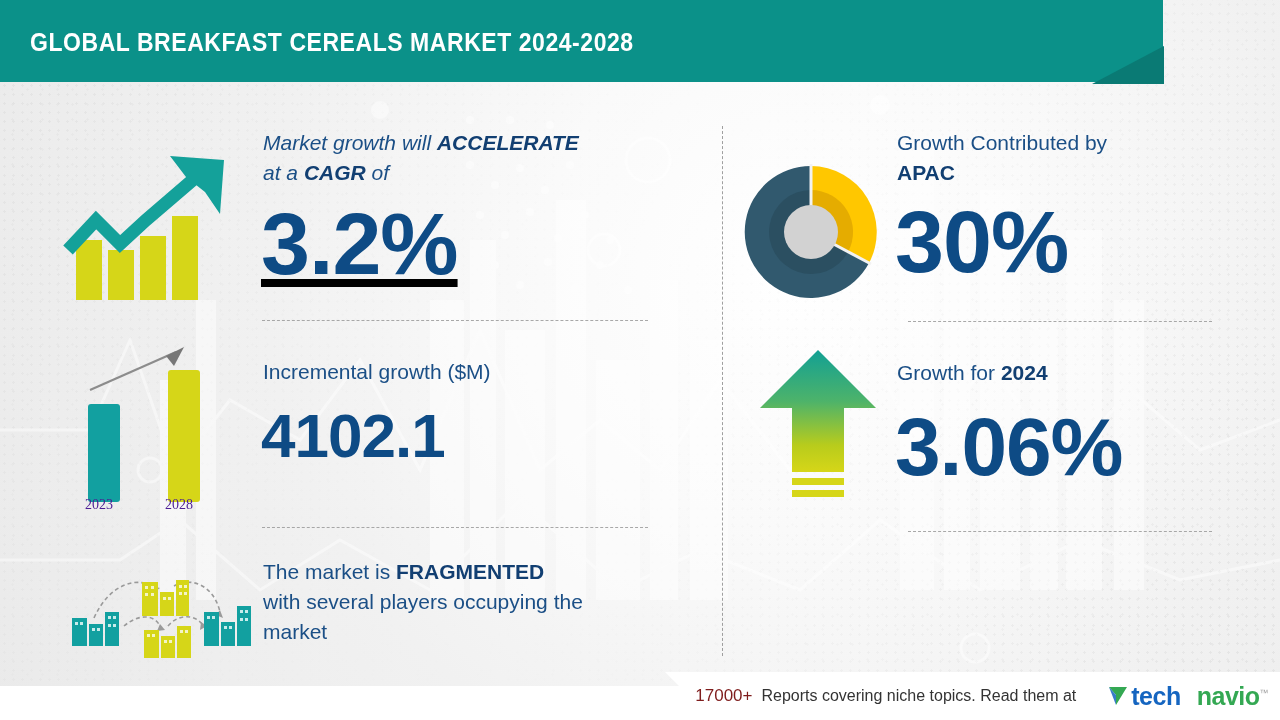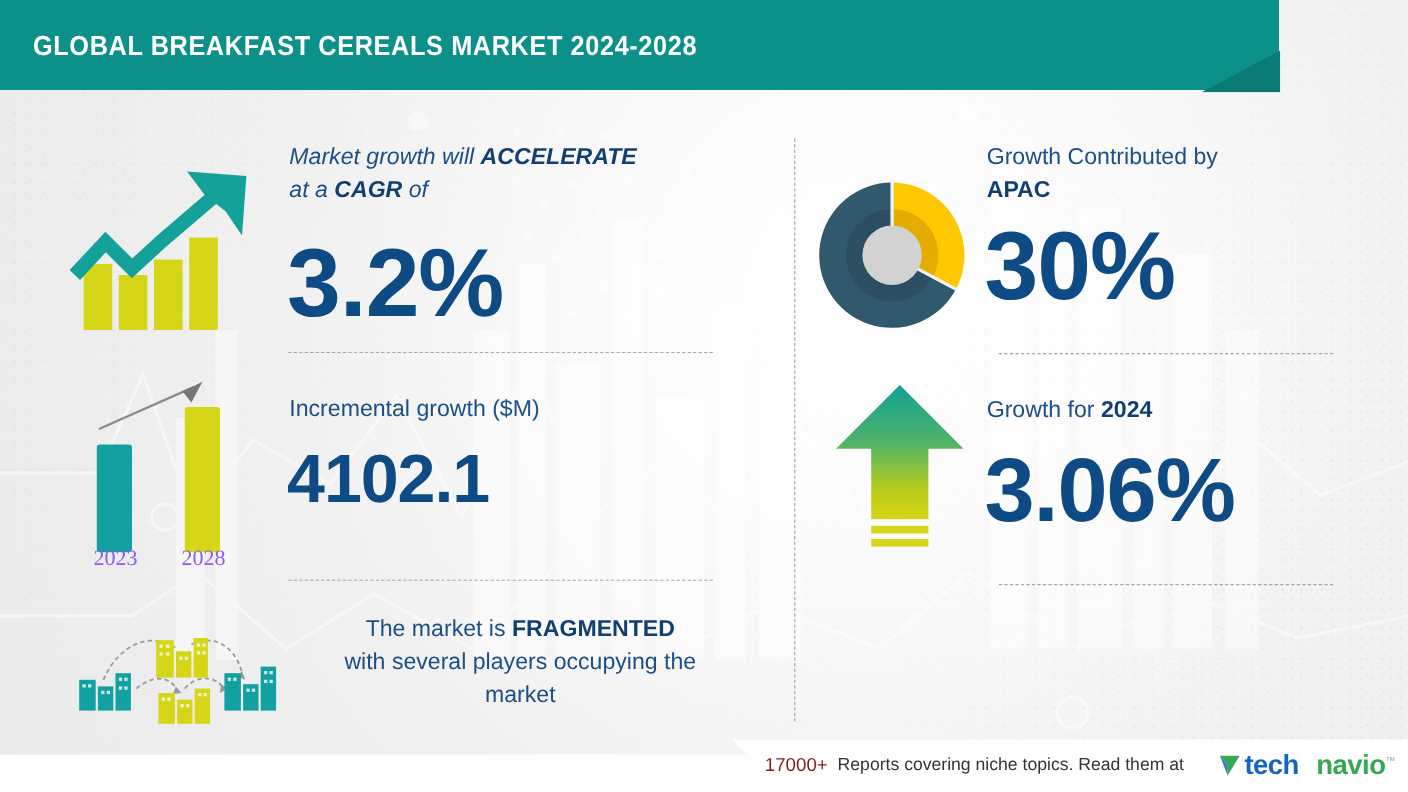--- a/index.html
+++ b/index.html
@@ -74,49 +74,49 @@
     opacity:.85;
   }
   #vdash {
     position:absolute; left:722px; top:126px; width:0; height:530px;
     border-left:1.5px dashed #8f8f8f;
     opacity:.85;
   }
 
   
   #blk-cagr-text   { position:absolute; left:263px; top:128px; width:400px;font-style:italic; }
-  #blk-cagr-value  { position:absolute; left:261px; top:213px; }
+  #blk-cagr-value  { position:absolute; left:261px; top:200px;text-decoration:underline; }
   #blk-cagr-value .bignum { font-size:88px; }
 
   #blk-inc-text    { position:absolute; left:263px; top:357px; width:400px; }
   #blk-inc-value   { position:absolute; left:261px; top:405px; }
   #blk-inc-value .bignum { font-size:62px; }
 
-  #blk-frag-text   { position:absolute; left:263px; top:557px; width:420px;text-align:center; }
+  #blk-frag-text   { position:absolute; left:263px; top:557px; width:420px; }
 
   
   #blk-apac-text   { position:absolute; left:897px; top:128px; width:330px; }
   #blk-apac-value  { position:absolute; left:895px; top:198px; }
   #blk-apac-value .bignum { font-size:88px; }
 
   #blk-2024-text   { position:absolute; left:897px; top:358px; width:330px; }
   #blk-2024-value  { position:absolute; left:895px; top:406px; }
   #blk-2024-value .bignum { font-size:82px; }
 
   
   #icon-growth-chart { position:absolute; left:62px; top:132px; width:196px; height:176px; }
   #icon-bar-compare  { position:absolute; left:62px; top:330px; width:196px; height:196px; }
   #icon-city-network { position:absolute; left:68px; top:556px; width:186px; height:106px; }
   #icon-donut        { position:absolute; left:737px; top:158px; width:148px; height:148px; }
   #icon-up-arrow     { position:absolute; left:756px; top:344px; width:124px; height:168px; }
 
   .bar-label {
     position:absolute;
-    color:#8b5cf6;
-    font-size:20px;
+    color:#4c1d95;
+    font-size:14px;
     font-family:"Liberation Serif", serif;
   }
 
   
   #footer {
     position:absolute; left:0; bottom:0; width:1280px; height:48px;
     background:#ffffff;
     clip-path:polygon(665px 0, 1280px 0, 1280px 100%, 0 100%, 0 14px, 679px 14px);
   }
   #footer-inner {

